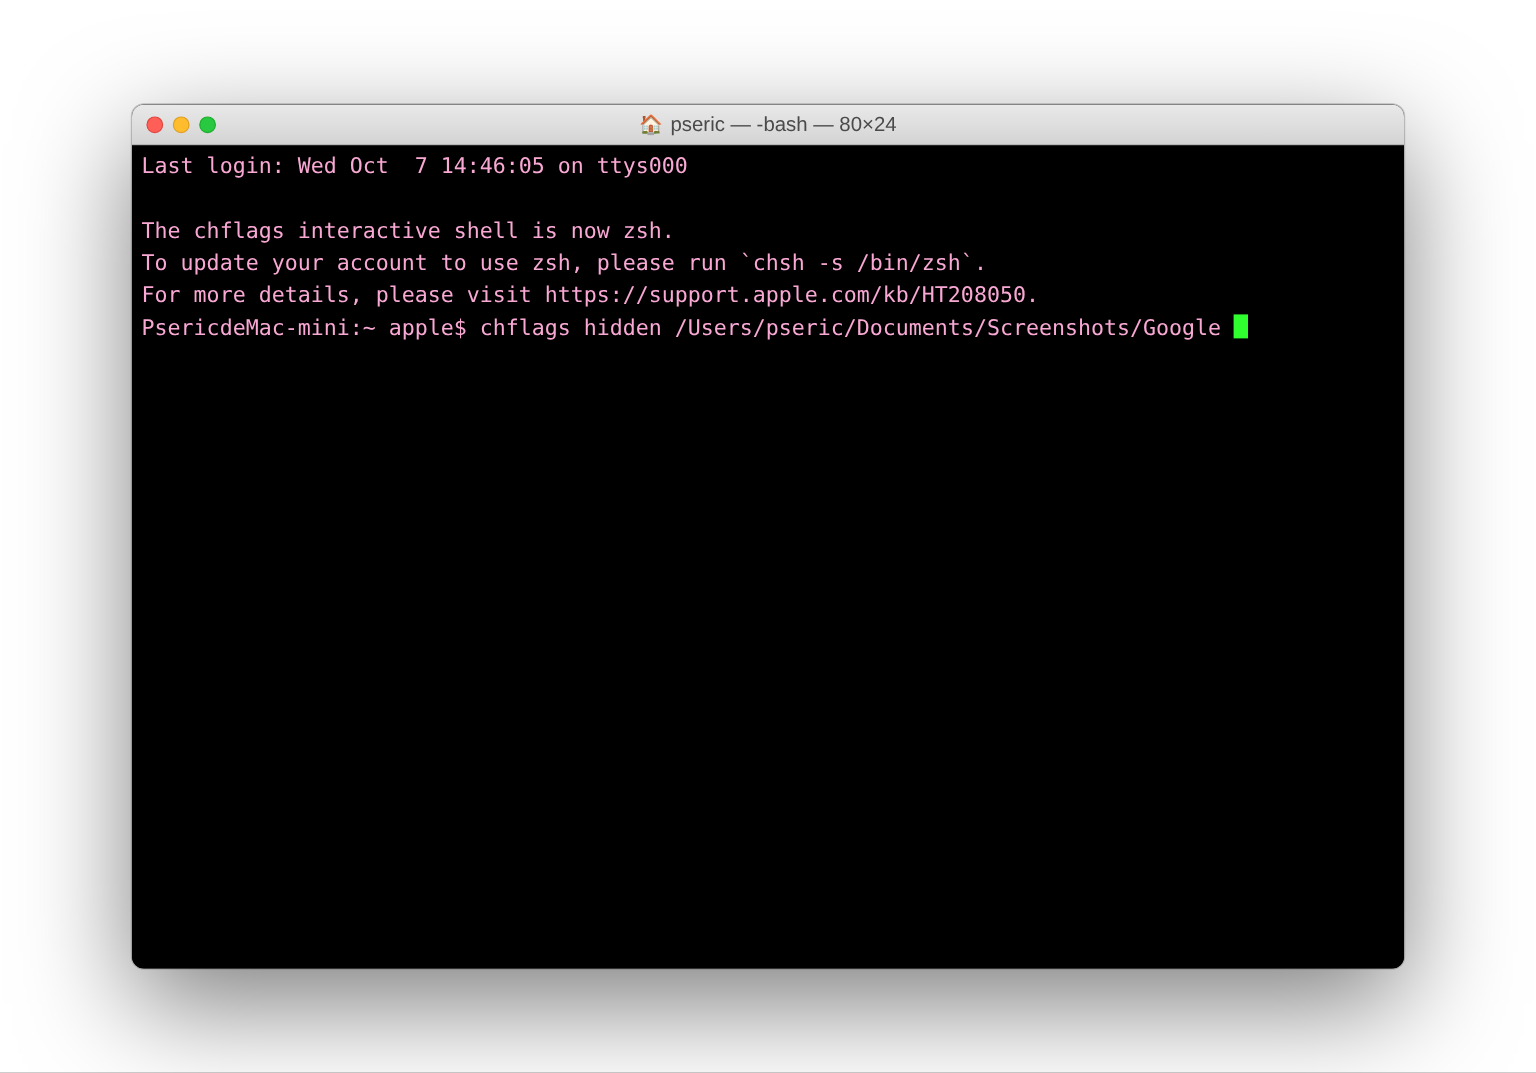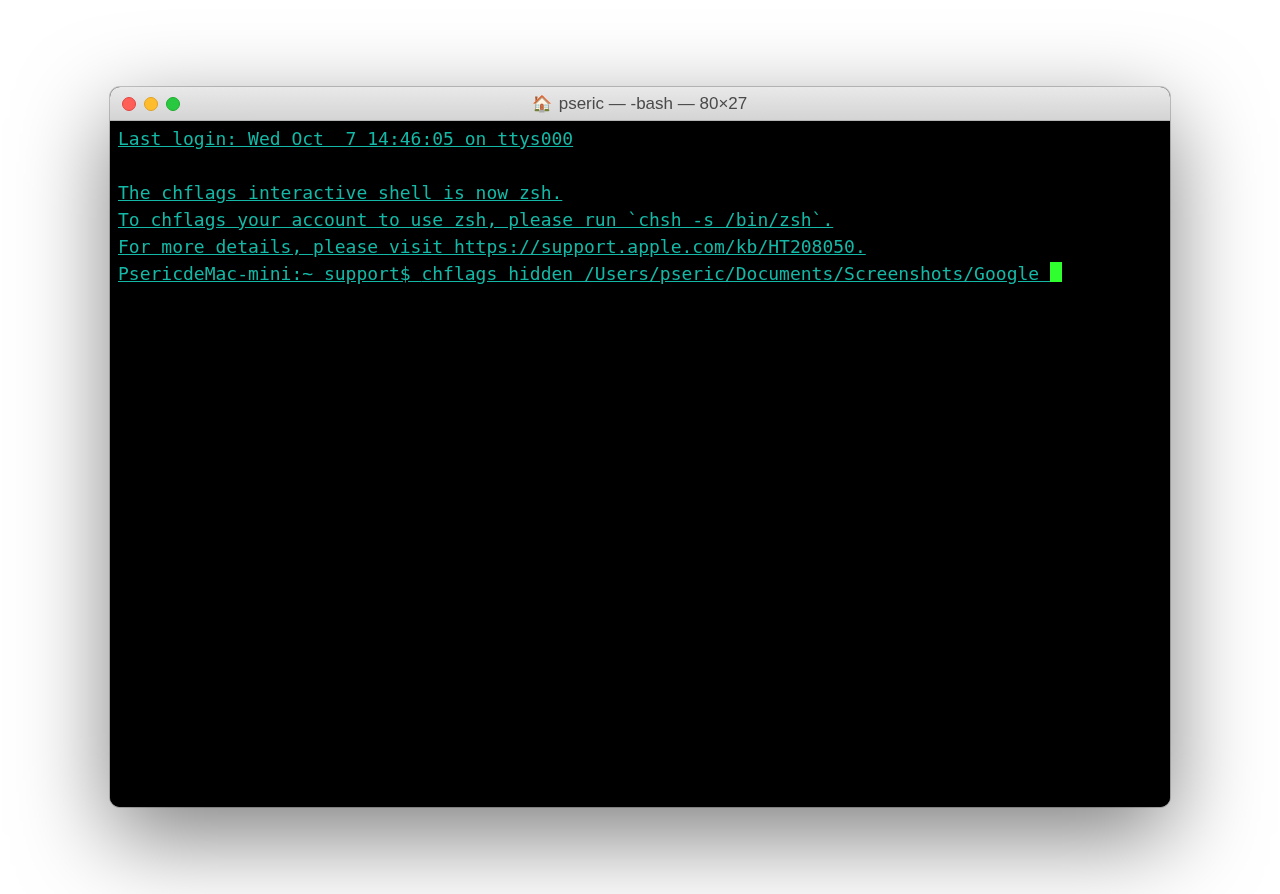--- a/index.html
+++ b/index.html
@@ -68,22 +68,21 @@
       padding: 4px 8px;
       font-family: "Menlo", "Monaco", "Consolas", monospace;
       font-size: 18px;
       line-height: 1.5;
       color: #00ff00;
       white-space: pre-wrap;
       word-break: break-all;
       overflow: hidden;
     }
     .line {
-      color: #14b8a6;
-      text-decoration: underline;
+      color: #f9a8d4;
     }
     .cursor {
       display: inline-block;
       width: 12px;
       height: 20px;
       background: #2fff2f;
       vertical-align: text-bottom;
       margin-bottom: 2px;
     }
   </style>
@@ -92,22 +91,22 @@
 
 <div class="window">
   <div class="titlebar">
     <div class="traffic-lights">
       <div class="light close"></div>
       <div class="light minimize"></div>
       <div class="light zoom"></div>
     </div>
     <div class="title">
       <span class="title-icon">🏠</span>
-      <span>pseric — -bash — 80×27</span>
+      <span>pseric — -bash — 80×24</span>
     </div>
   </div>
   <div class="terminal-body"><span class="line">Last login: Wed Oct  7 14:46:05 on ttys000</span>
 <span class="line"></span>
 <span class="line">The chflags interactive shell is now zsh.</span>
-<span class="line">To chflags your account to use zsh, please run `chsh -s /bin/zsh`.</span>
+<span class="line">To update your account to use zsh, please run `chsh -s /bin/zsh`.</span>
 <span class="line">For more details, please visit https://support.apple.com/kb/HT208050.</span>
-<span class="line"><span>PsericdeMac-mini:~ support$ </span><span>chflags hidden /Users/pseric/Documents/Screenshots/Google </span><span class="cursor"></span></span></div>
+<span class="line"><span>PsericdeMac-mini:~ apple$ </span><span>chflags hidden /Users/pseric/Documents/Screenshots/Google </span><span class="cursor"></span></span></div>
 </div>
 
 </body></html>

